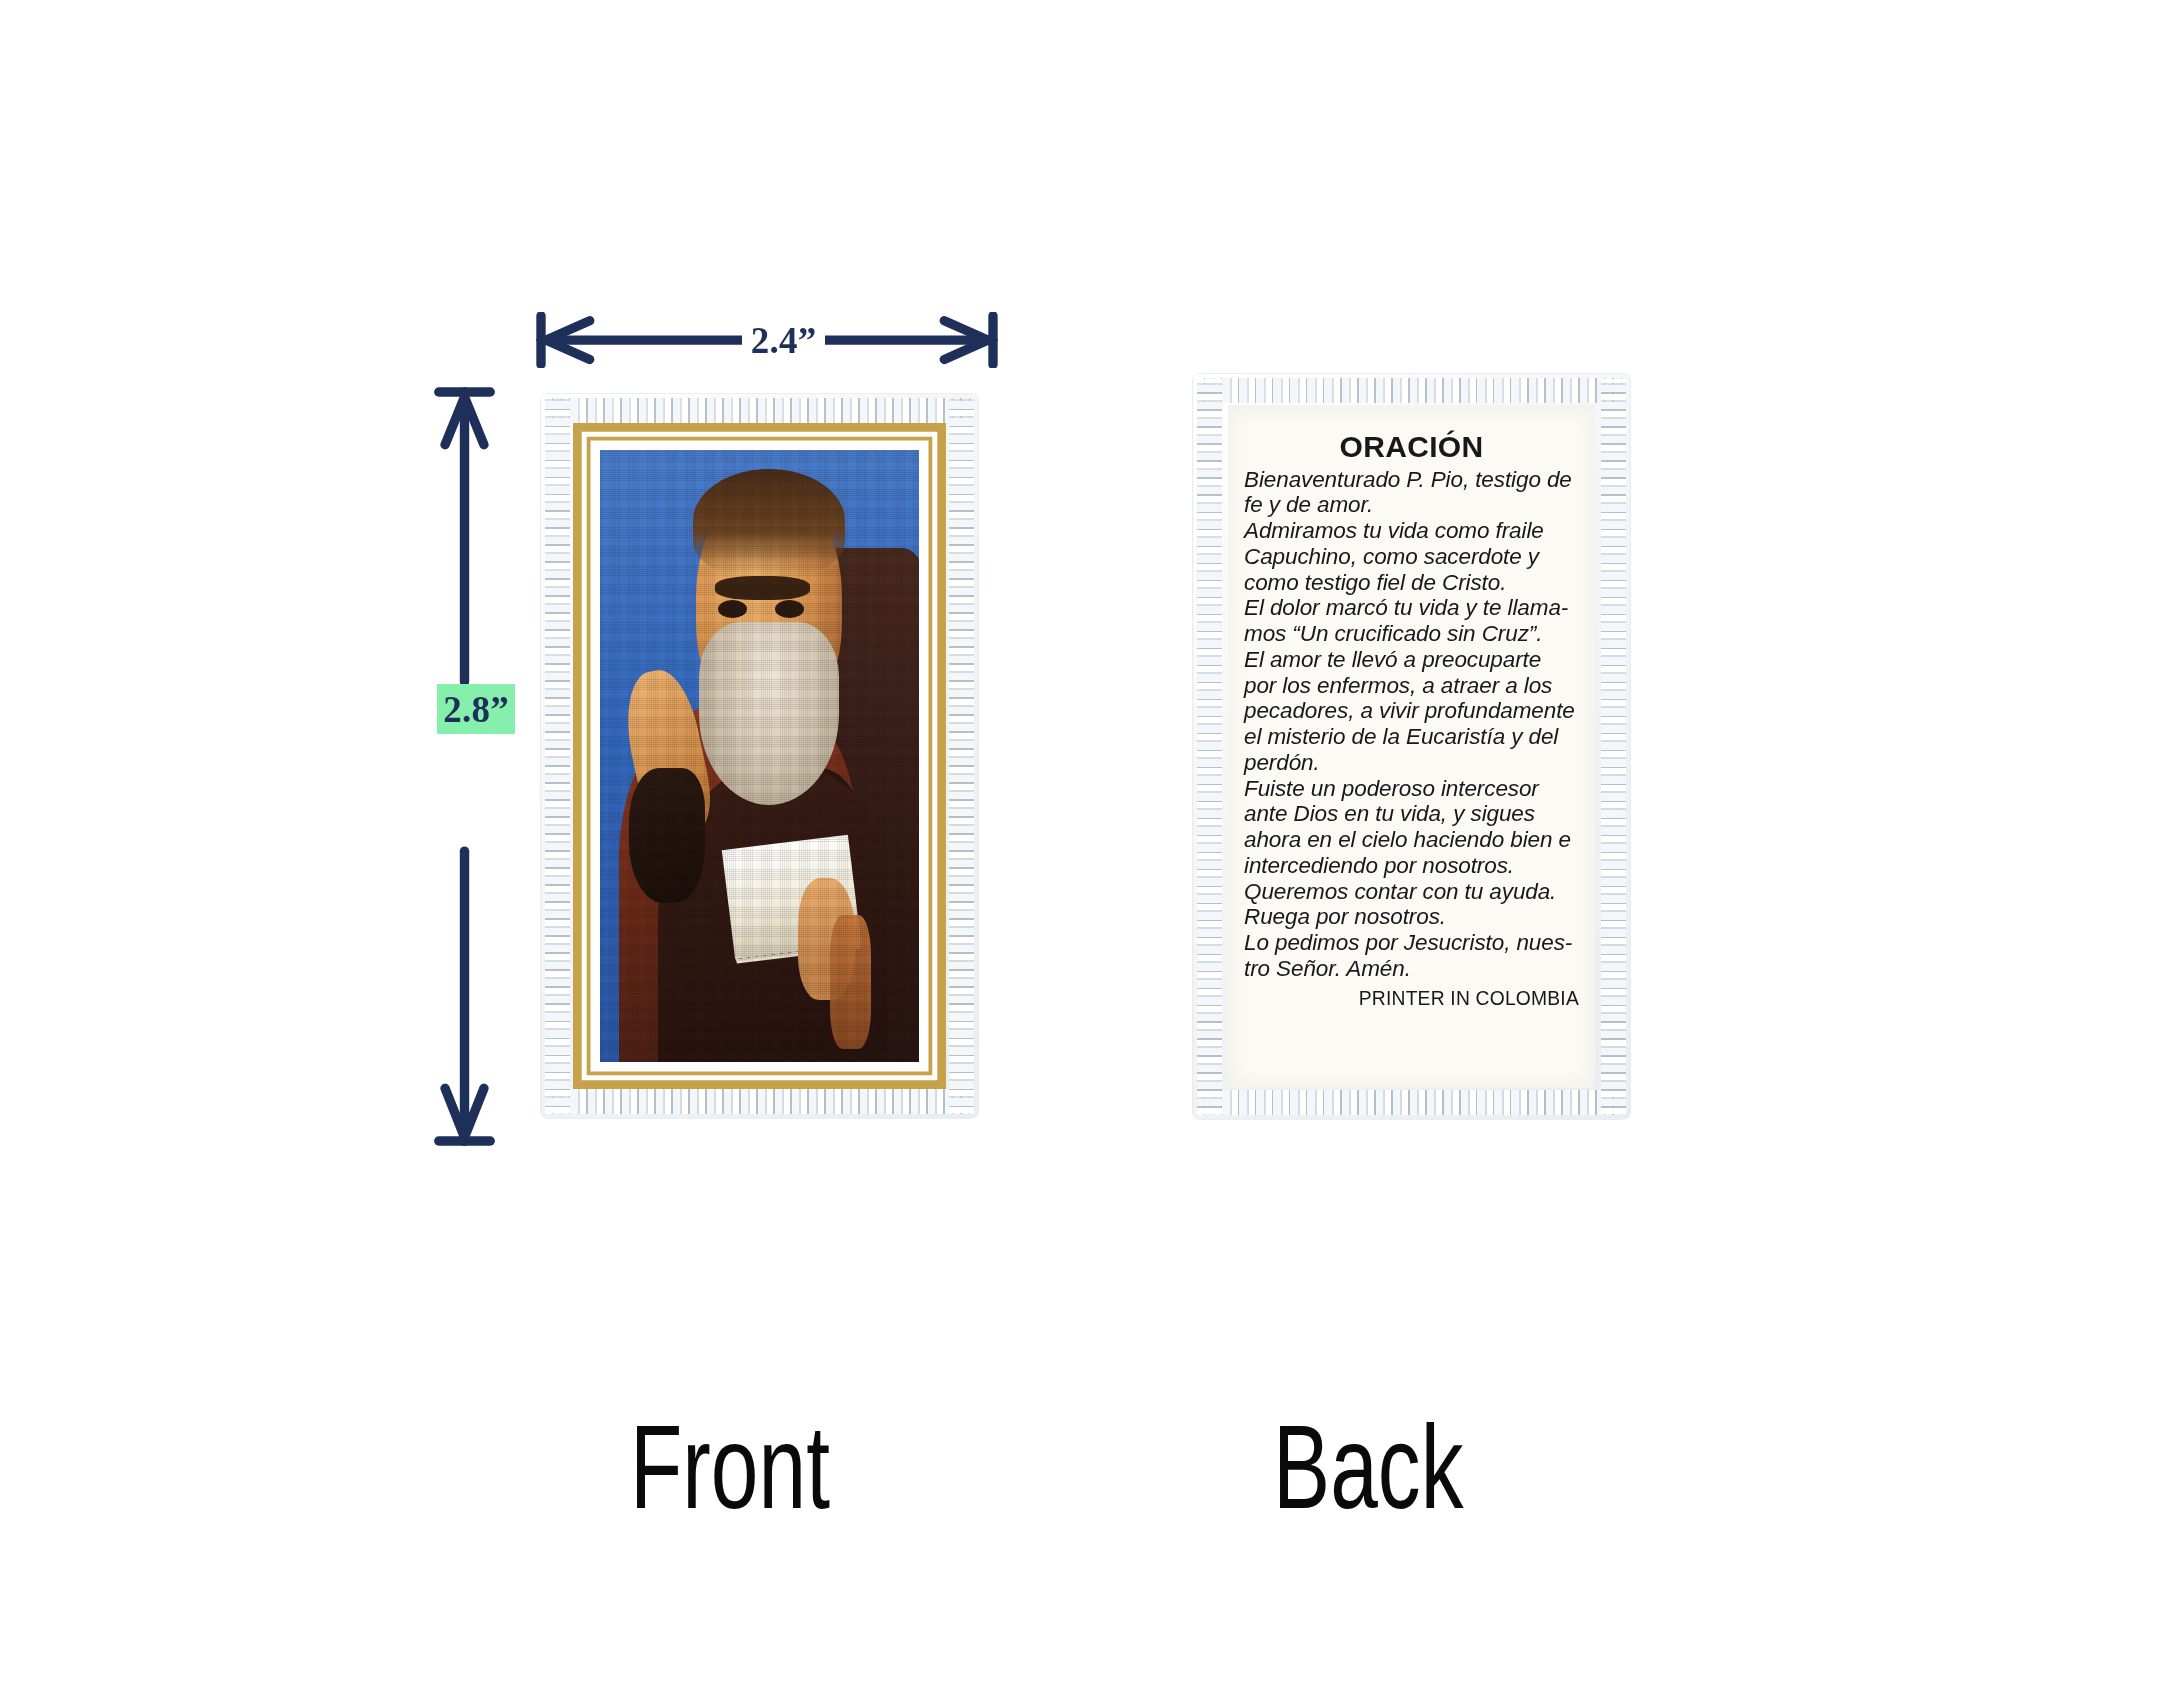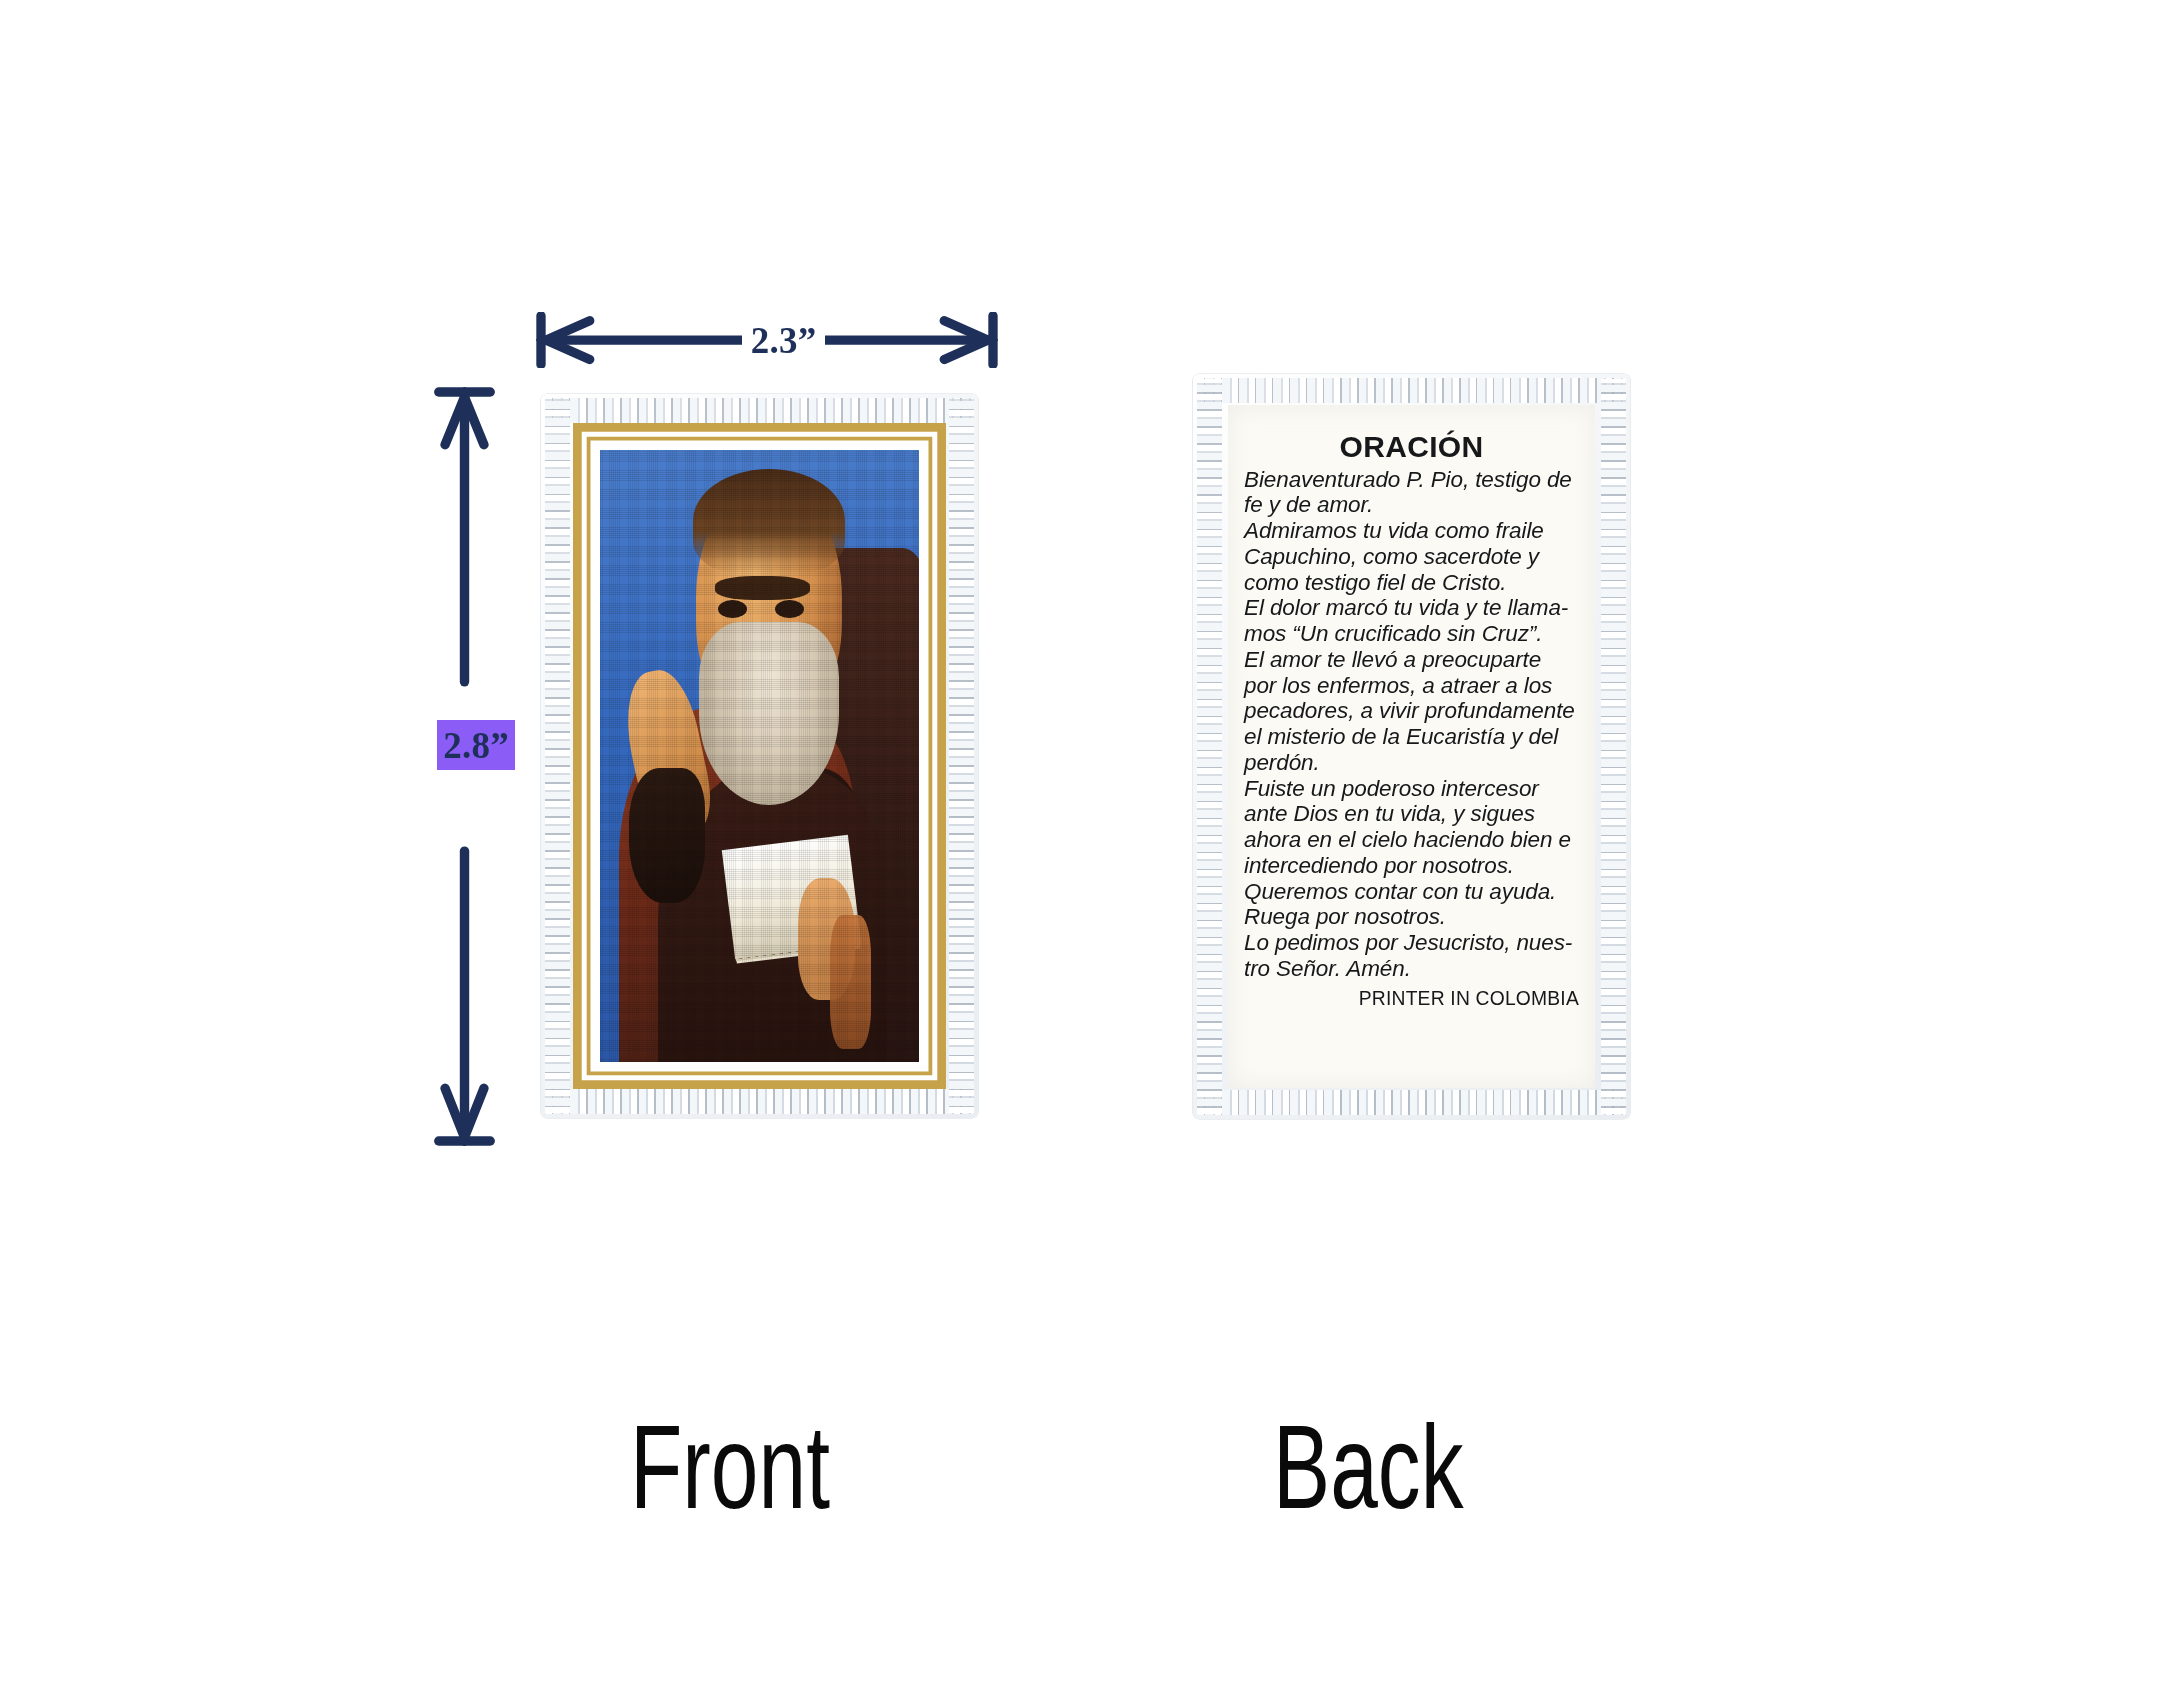--- a/index.html
+++ b/index.html
@@ -30,23 +30,23 @@
     white-space:nowrap;
   }
   #dim-width-label{
     left:742px; top:319px;
     font-size:37px;
     background:#fff;
     padding:0 8.7px;
     z-index:4;
   }
   #dim-height-label{
-    left:437px; top:720px;
+    left:437px; top:684px;
     font-size:37px;
-    background:#8b5cf6;
+    background:#86efac;
     padding:3.7px 6.2px;
     z-index:4;
     text-align:center;
   }
   #dim-width-arrow{position:absolute;left:536px;top:312px;width:462px;height:56px;}
   #dim-height-arrow{position:absolute;left:430px;top:387px;width:69px;height:755px;}
 
   
   .card{
     position:absolute;
@@ -244,21 +244,21 @@
     <svg viewBox="0 0 740 90" xmlns="http://www.w3.org/2000/svg">
       <g stroke="#1e3059" stroke-width="15" stroke-linecap="round" fill="none">
         <line x1="8" y1="6" x2="8" y2="84"></line>
         <line x1="732" y1="6" x2="732" y2="84"></line>
         <line x1="14" y1="45" x2="726" y2="45"></line>
         <polyline points="86,14 16,45 86,76"></polyline>
         <polyline points="654,14 724,45 654,76"></polyline>
       </g>
     </svg>
   </div>
-  <div id="dim-width-label" class="dim-label">2.3”</div>
+  <div id="dim-width-label" class="dim-label">2.4”</div>
 
   <div id="dim-height-arrow">
     <svg viewBox="0 0 110 1210" xmlns="http://www.w3.org/2000/svg">
       <g stroke="#1e3059" stroke-width="15" stroke-linecap="round" fill="none">
         <line x1="14" y1="8" x2="96" y2="8"></line>
         <line x1="14" y1="1202" x2="96" y2="1202"></line>
         <line x1="55" y1="14" x2="55" y2="470"></line>
         <polyline points="24,92 55,16 86,92"></polyline>
         <line x1="55" y1="740" x2="55" y2="1196"></line>
         <polyline points="24,1118 55,1196 86,1118"></polyline>

